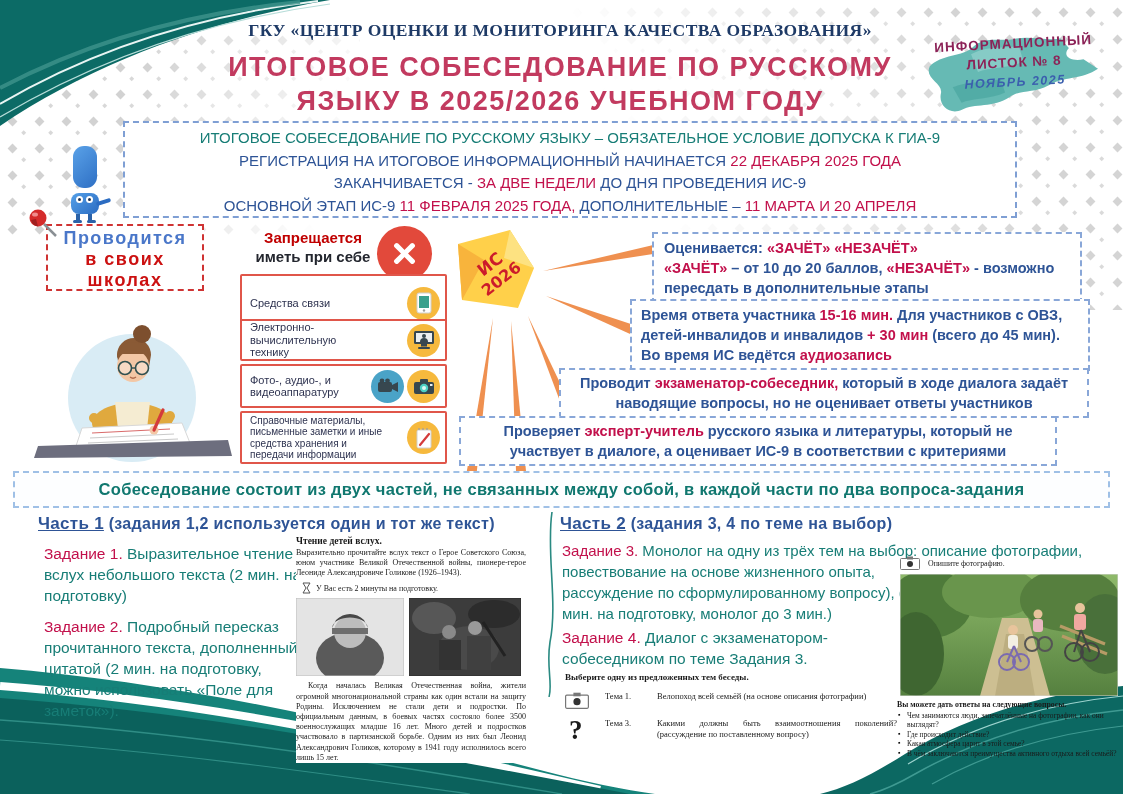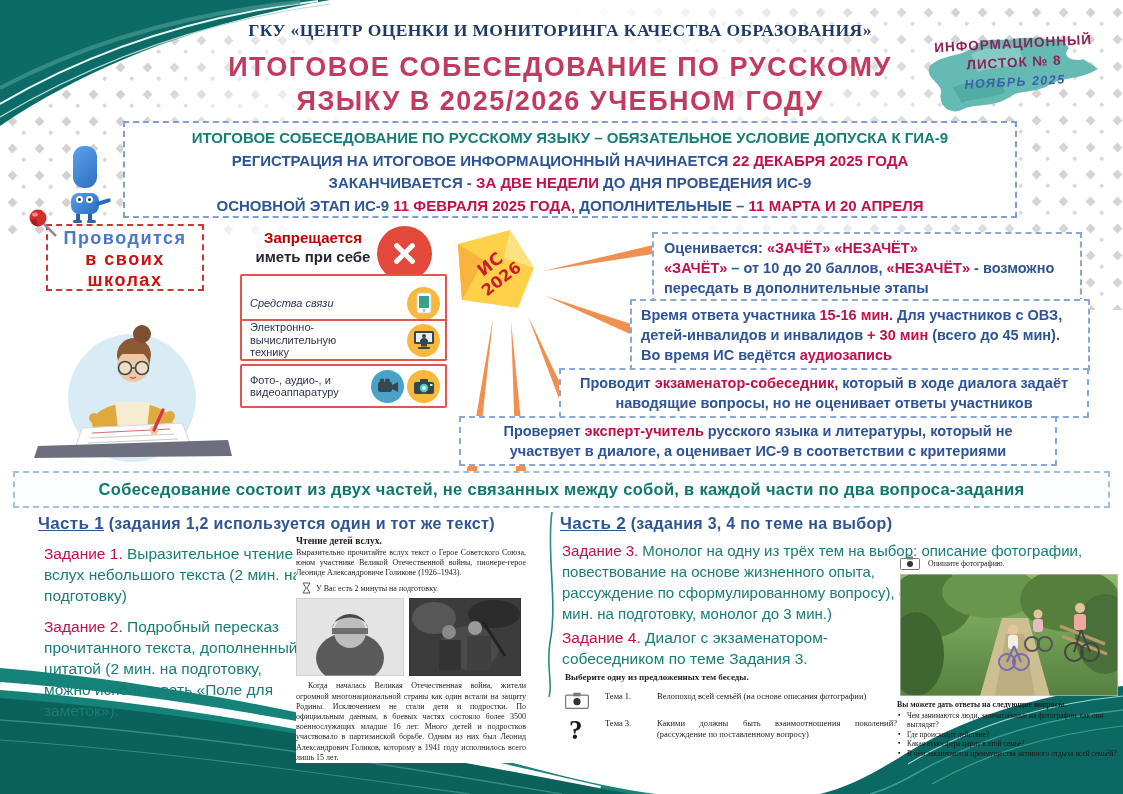--- a/index.html
+++ b/index.html
@@ -12,21 +12,21 @@
   
   .org{left:140px;top:20px;width:840px;text-align:center;font-family:"Liberation Serif","DejaVu Serif",serif;
        font-weight:bold;font-size:17.5px;color:#1e3a66;letter-spacing:.4px;}
   .title{left:170px;width:780px;text-align:center;font-weight:bold;font-size:27px;color:#c23a5f;letter-spacing:1.5px;}
   
   .badge{left:912px;top:22px;width:205px;height:98px;transform:rotate(-3deg);}
   .badge .t1,.badge .t2{width:100%;text-align:center;font-weight:bold;color:#8c2257;font-size:13.5px;letter-spacing:1px;}
   .badge .t3{width:100%;text-align:center;font-weight:bold;font-style:italic;color:#3b5fae;font-size:12.5px;letter-spacing:1.5px;}
   
   .notice{left:123px;top:121px;width:894px;height:97px;border:2px dashed #7f9fd4;background:#ffffff;
-          text-align:center;font-weight:bold;font-size:15px;line-height:22.6px;padding-top:4px;box-sizing:border-box;}
+          text-align:center;font-weight:normal;font-size:15px;line-height:22.6px;padding-top:4px;box-sizing:border-box;}
   
   .mascot{left:56px;top:146px;width:60px;height:76px;}
   .m-bar{position:absolute;left:17px;top:0;width:24px;height:42px;border-radius:11px;
          background:linear-gradient(135deg,#5aa2e8,#2e6fc4);}
   .m-dot{position:absolute;left:15px;top:47px;width:28px;height:21px;border-radius:8px;
          background:linear-gradient(135deg,#55a0e8,#2b6cc2);}
   .m-eye{position:absolute;top:3px;width:7px;height:7px;border-radius:50%;background:#fff;}
   .m-eye i{position:absolute;left:2px;top:2px;width:3px;height:3px;border-radius:50%;background:#20324e;}
   .m-arm{position:absolute;left:40px;top:54px;width:15px;height:4px;border-radius:2px;background:#2b6cc2;transform:rotate(-18deg);}
   .m-leg{position:absolute;top:68px;width:4px;height:7px;background:#2b62a8;}
@@ -197,21 +197,21 @@
 
   <div class="abs z2 proh-title">
     <div class="r">Запрещается</div>
     <div class="b">иметь при себе</div>
   </div>
   <div class="abs z2 xcircle">
     <span class="xc1"></span>
       <span class="xc2"></span>
   </div>
 
-  <div class="abs z2 pitem" style="top:274px;height:58px;font-style:italic;">
+  <div class="abs z2 pitem" style="top:274px;height:58px;">
     <span style="width:125px;">Средства связи</span>
     <span class="icirc">
       <svg width="16" height="22" viewBox="0 0 16 22">
           <rect x="1" y="1" width="14" height="20" rx="2" fill="#fff" stroke="#cfcfcf"></rect>
           <rect x="3" y="4" width="10" height="12" fill="#3aa08c"></rect>
           <circle cx="8" cy="18.5" r="1.2" fill="#9e9e9e"></circle>
         </svg>
     </span>
   </div>
   <div class="abs z2 pitem" style="top:319px;height:42px;">
@@ -240,20 +240,32 @@
       </span>
       <span class="icirc">
         <svg width="22" height="17" viewBox="0 0 22 17">
             <rect x="1" y="4" width="20" height="12" rx="2" fill="#37474f"></rect>
             <rect x="7" y="1" width="8" height="4" rx="1" fill="#37474f"></rect>
             <circle cx="11" cy="10" r="4.2" fill="#4dd0c4"></circle>
             <circle cx="11" cy="10" r="2" fill="#e0f7f5"></circle>
             <rect x="17" y="6" width="2.5" height="2" fill="#eceff1"></rect>
           </svg>
       </span>
+    </span>
+  </div>
+  <div class="abs z2 pitem" style="top:411px;height:53px;font-size:10px;line-height:11.5px;">
+    <span style="width:133px;">Справочные материалы, письменные заметки и иные средства хранения и передачи информации</span>
+    <span class="icirc">
+      <svg width="18" height="22" viewBox="0 0 18 22">
+          <rect x="2" y="3" width="14" height="18" rx="1.5" fill="#fff" stroke="#cfcfcf"></rect>
+          <line x1="4" y1="3" x2="4" y2="1" stroke="#9e9e9e" stroke-width="1.2"></line>
+          <line x1="8" y1="3" x2="8" y2="1" stroke="#9e9e9e" stroke-width="1.2"></line>
+          <line x1="12" y1="3" x2="12" y2="1" stroke="#9e9e9e" stroke-width="1.2"></line>
+          <line x1="5" y1="18" x2="14" y2="7" stroke="#d43b3b" stroke-width="2.2" stroke-linecap="round"></line>
+        </svg>
     </span>
   </div>
 
   <svg class="abs z2" style="left:448px;top:236px;width:220px;height:250px;" viewBox="0 0 220 250">
     <polygon points="95,35 218,6 218,16" fill="#ef9050"></polygon>
     <polygon points="98,60 195,92 191,102" fill="#ef9050"></polygon>
     <polygon points="80,80 135,195 125,200" fill="#ef9050"></polygon>
     <polygon points="63,85 78,235 68,235" fill="#ef9050"></polygon>
     <polygon points="45,82 18,240 28,243" fill="#ef9050"></polygon>
   </svg>

